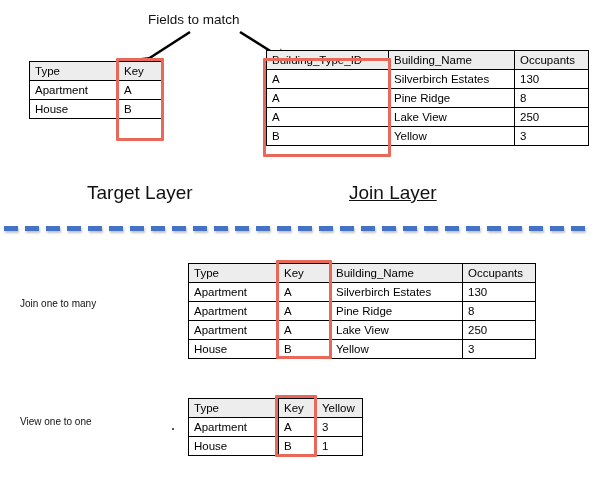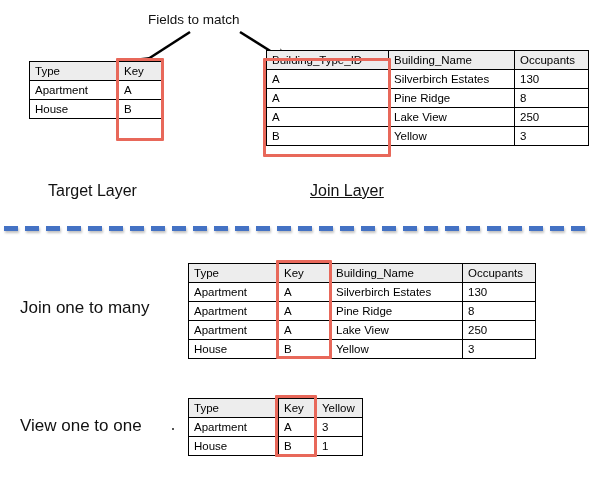--- a/index.html
+++ b/index.html
@@ -53,33 +53,34 @@
     border: 3px solid #e8685a;
     box-sizing: border-box;
     background: transparent;
     pointer-events: none;
     border-radius: 1px;
   }
 
   
   .caption {
     position: absolute;
-    font-size: 16px;
+    font-size: 19px;
     color: #111111;
     white-space: nowrap;
+    margin-left: 39px;
   }
   .annot {
     position: absolute;
     font-size: 13.5px;
     color: #111111;
     white-space: nowrap;
   }
   .sectlabel {
     position: absolute;
-    font-size: 17px;
+    font-size: 10px;
     color: #111111;
     white-space: nowrap;
   }
 
   
   .arrow-svg {
     position: absolute;
     overflow: visible;
   }
 

